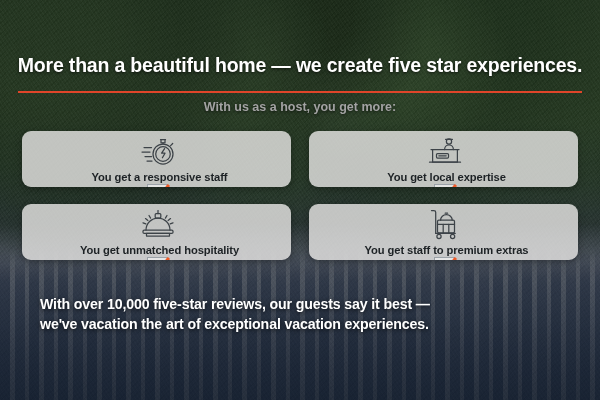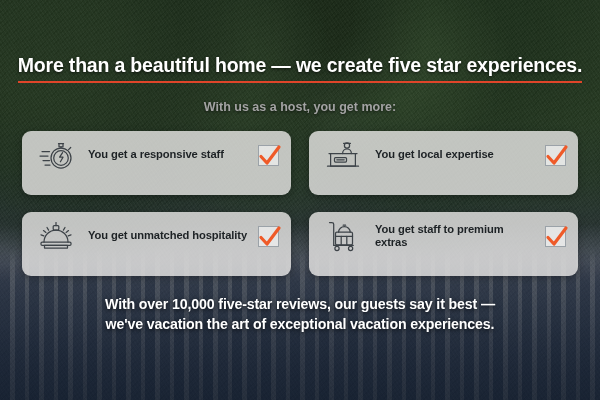--- a/index.html
+++ b/index.html
@@ -80,21 +80,21 @@
     position:absolute; top:54px; left:0; right:0;
     text-align:center;
   }
   .headline {
     display:inline-block;
     color:#ffffff;
     font-size:19.5px;
     font-weight:bold;
     letter-spacing:-0.2px;
     text-shadow:0 1px 3px rgba(0,0,0,0.65);
-    padding-bottom:5px;
+    padding-bottom:15px;
     border-bottom:2px solid #e0452a;
     line-height:1.15;
   }
 
   .subhead {
     position:absolute; top:100px; left:0; right:0;
     text-align:center;
     color:#a3a3a3;
     font-size:12.5px;
     font-weight:bold;
@@ -104,28 +104,29 @@
   .cards {
     position:absolute;
     left:22px; right:22px; top:131px;
     display:grid;
     grid-template-columns:1fr 1fr;
     column-gap:18px;
     row-gap:17px;
   }
   .card {
     position:relative;
-    height:64px;
+    height:56px;
     border-radius:9px;
     background:rgba(234,233,231,0.80);
     box-shadow:0 2px 7px rgba(0,0,0,0.30);
     display:flex;
     align-items:center;
     padding:0 12px 16px 14px;
     overflow:hidden;
+    flex-direction:column;
   }
   .card-icon {
     flex:0 0 auto;
     width:40px; height:40px;
     display:flex; align-items:center; justify-content:center;
     color:#3d4348;
   }
   .card-icon svg { display:block; }
   .card-label {
     flex:1 1 auto;
@@ -141,21 +142,20 @@
     width:21px; height:21px;
     border:1px solid #9ba2a8;
     background:rgba(255,255,255,0.55);
     position:relative;
   }
   .checkbox svg { position:absolute; left:-2px; top:-5px; }
 
   .footline {
     position:absolute;
     left:40px; right:40px; top:294px;
-    text-align:center;
     color:#ffffff;
     font-size:14.2px;
     font-weight:bold;
     line-height:1.42;
     letter-spacing:-0.15px;
     text-shadow:0 1px 4px rgba(0,0,0,0.75);
   }
   .footline .emph { font-weight:bold; }
 </style>
 </head>

